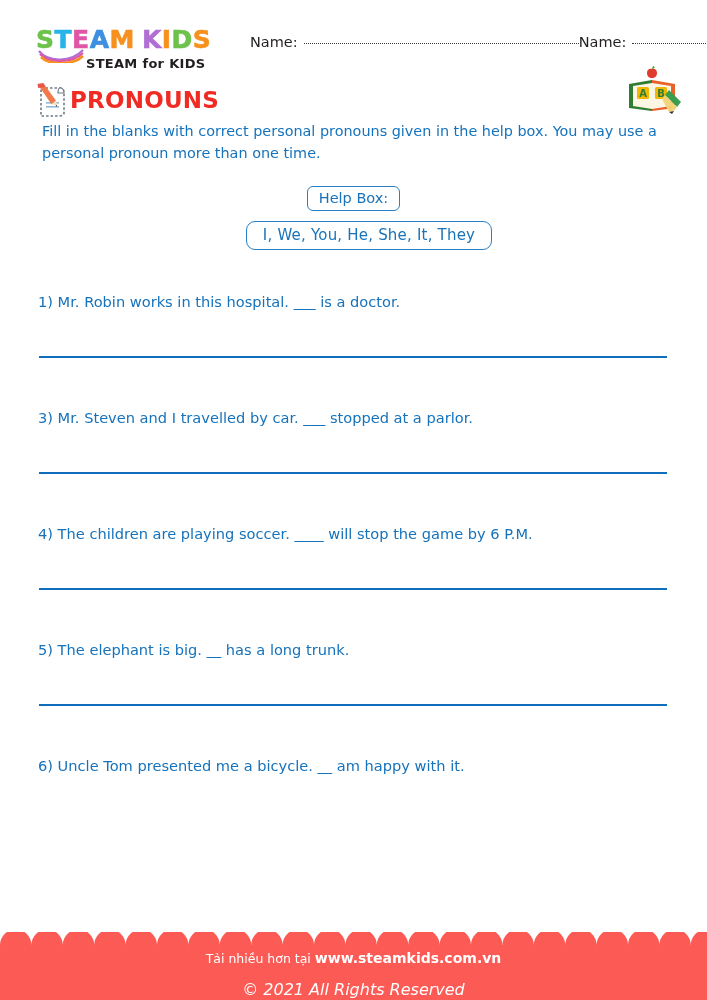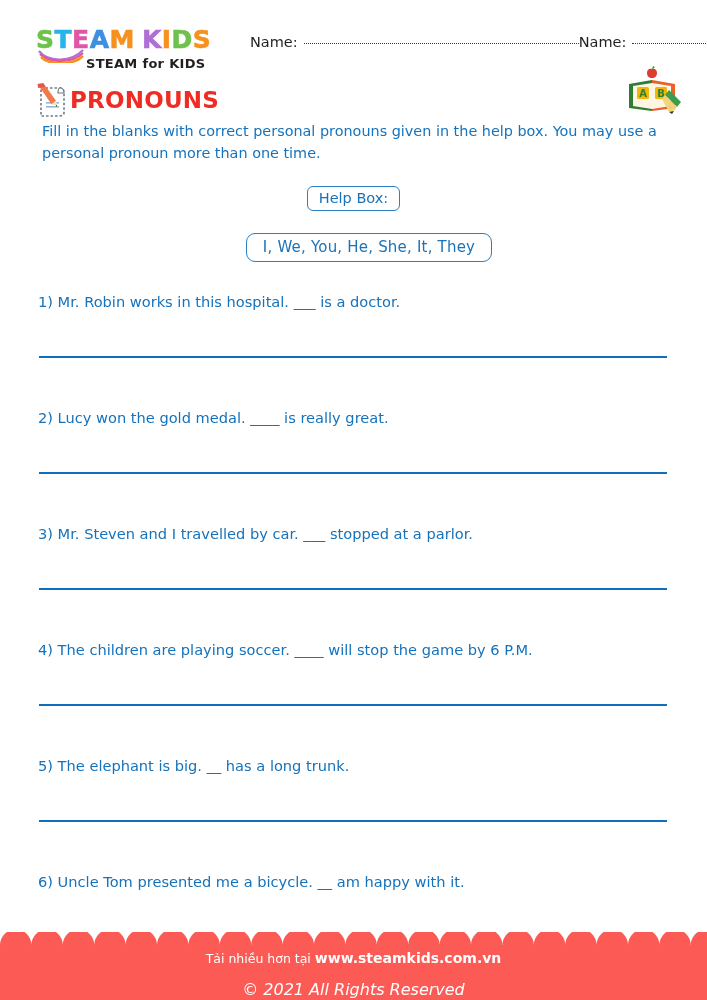--- a/index.html
+++ b/index.html
@@ -153,21 +153,21 @@
     padding: 3px 11px 4px 11px;
     font-family: "DejaVu Sans", sans-serif;
     font-size: 14.5px;
     color: #1a73b8;
     background: #ffffff;
   }
 
   .helpbox-words-wrap {
     position: absolute;
     left: 0;
-    top: 233px;
+    top: 221px;
     width: 707px;
     display: flex;
     justify-content: center;
     padding-left: 31px;
   }
   .helpbox-words {
     border: 1.8px solid #2980c4;
     border-radius: 9px;
     padding: 4px 16px 5px 16px;
     font-family: "DejaVu Sans", sans-serif;
@@ -326,26 +326,20 @@
   <div class="helpbox-title-wrap">
     <div class="helpbox-title">Help Box:</div>
   </div>
   <div class="helpbox-words-wrap">
     <div class="helpbox-words">I, We, You, He, She, It, They</div>
   </div>
 
   <div class="questions" id="questions">
       <div class="q-item">
         <div class="q-text">1)  Mr. Robin works in this hospital. ___ is a doctor.</div>
-        <div class="sp-q-to-rule"></div>
-        <hr class="q-rule">
-        <div class="sp-rule-to-q"></div>
-      </div>
-      <div class="q-item">
-        <div class="q-text">2)  Lucy won the gold medal. ____ is really great.</div>
         <div class="sp-q-to-rule"></div>
         <hr class="q-rule">
         <div class="sp-rule-to-q"></div>
       </div>
       <div class="q-item">
         <div class="q-text">3)  Mr. Steven and I travelled by car. ___ stopped at a parlor.</div>
         <div class="sp-q-to-rule"></div>
         <hr class="q-rule">
         <div class="sp-rule-to-q"></div>
       </div>

